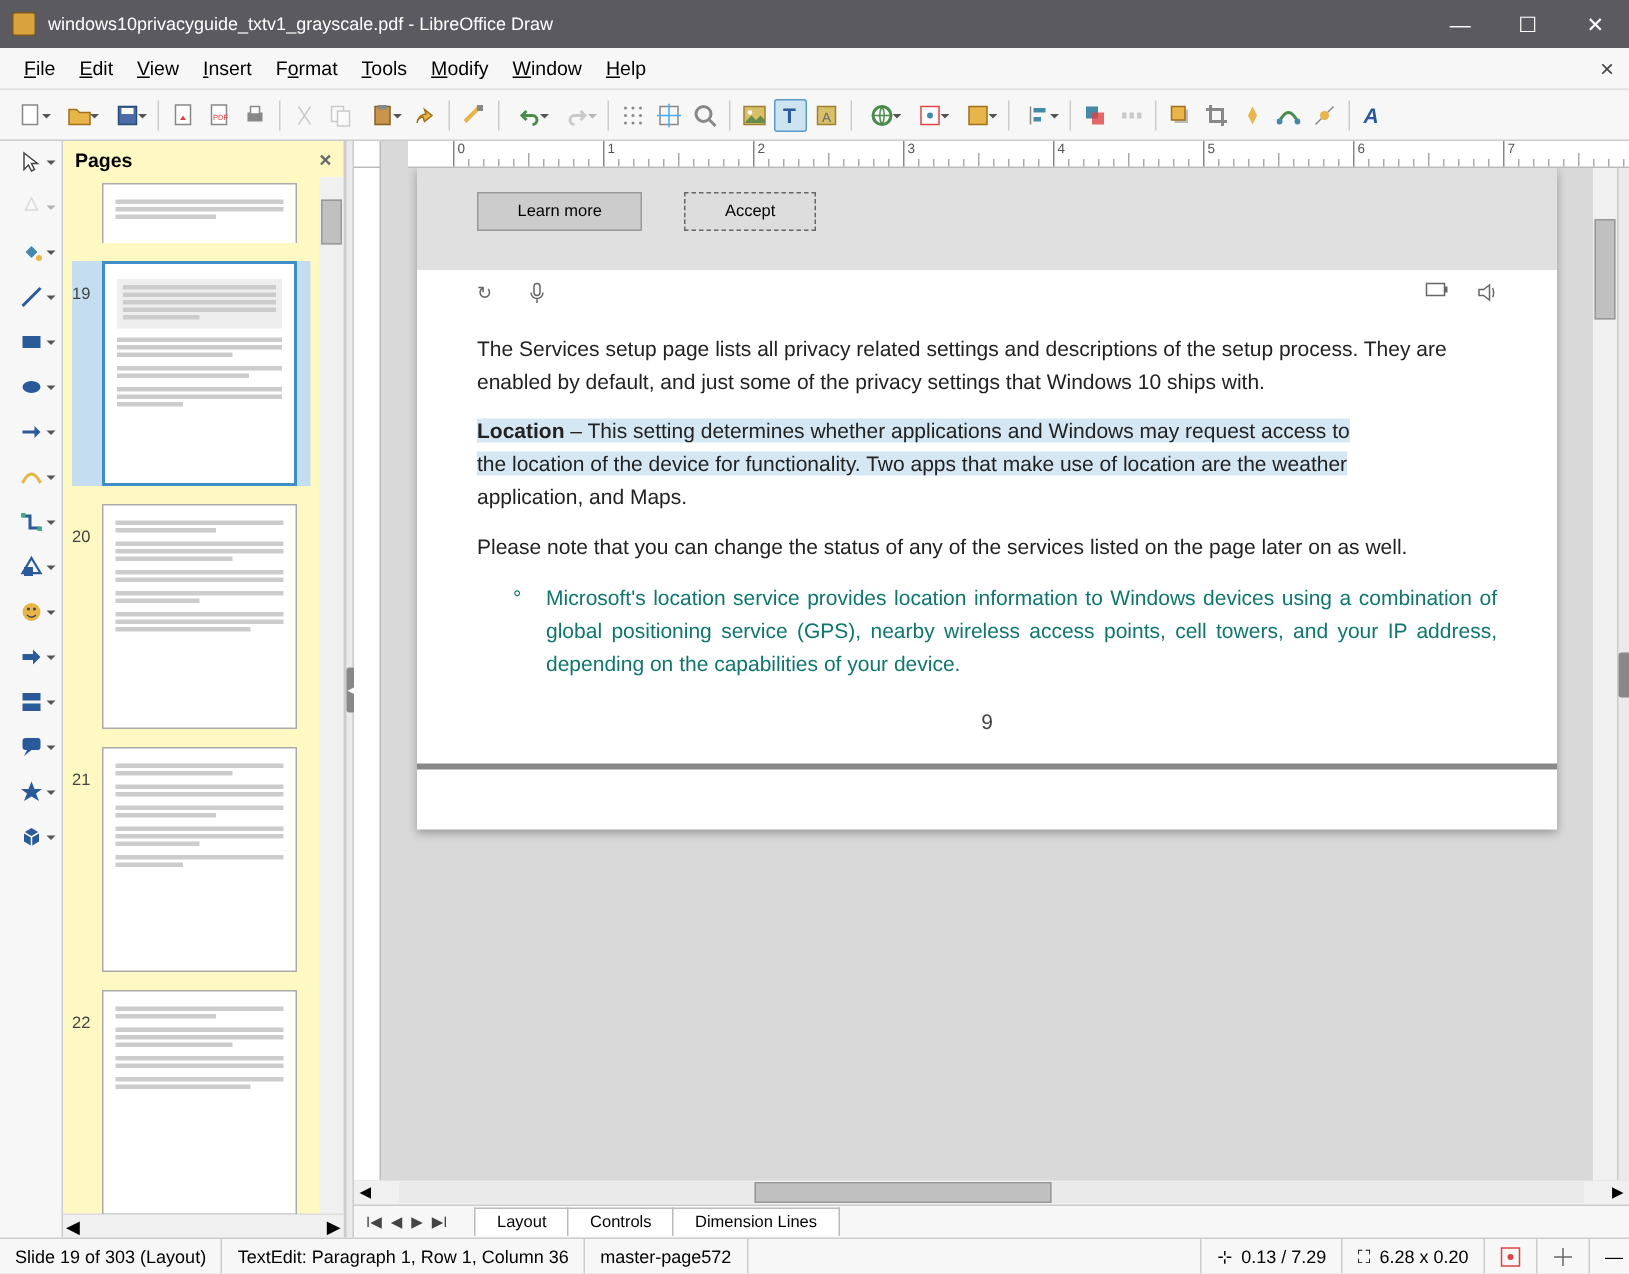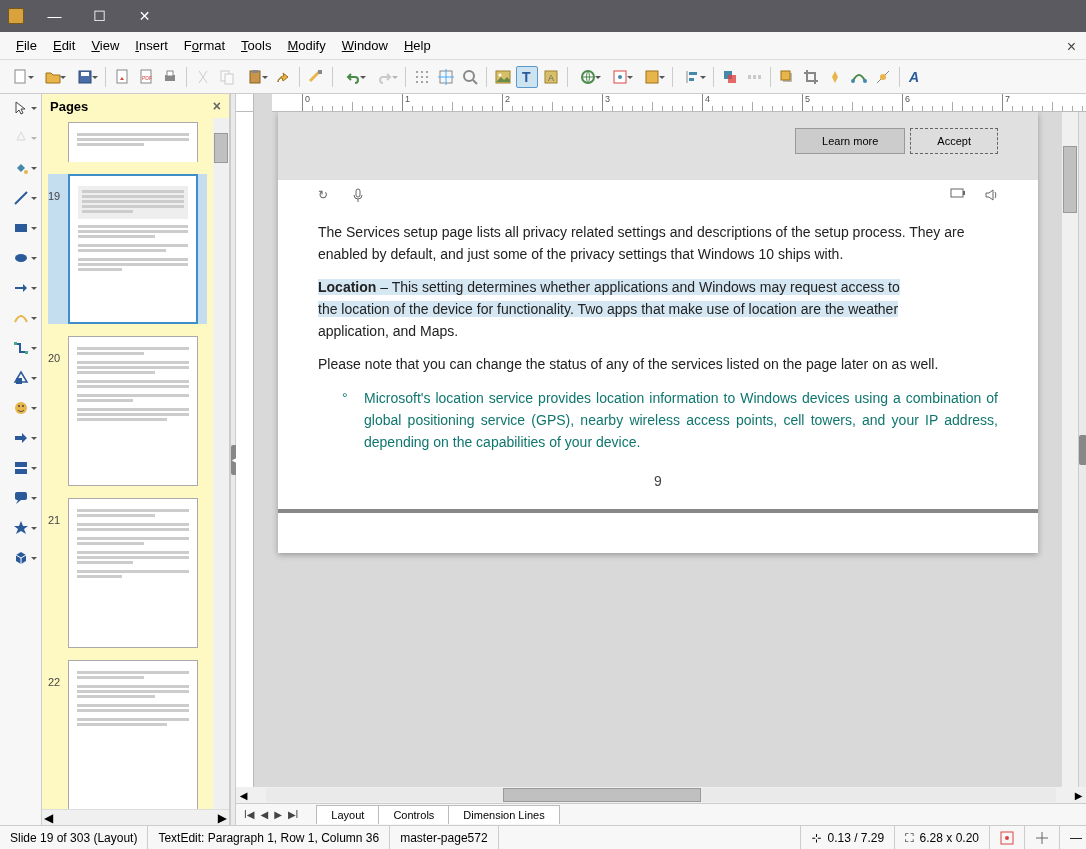--- a/index.html
+++ b/index.html
@@ -40,21 +40,21 @@
 .splitter .handle { position: absolute; top: 50%; left: 0; width: 6px; height: 30px; background: #888; transform: translateY(-50%); border-radius: 2px; display:flex; align-items:center; justify-content:center; }
 .splitter .handle::before { content: "◀"; font-size: 6px; color: #fff; }
 .canvas-area { flex: 1; display: flex; flex-direction: column; background: #d9d9d9; overflow: hidden; position: relative; }
 .ruler-h { height: 18px; background: #fff; border-bottom: 1px solid #bbb; margin-left: 18px; position: relative; overflow: hidden; }
 .ruler-h .tick { position: absolute; top: 0; height: 18px; border-left: 1px solid #888; font-size: 9px; color: #555; padding-left: 2px; }
 .canvas-body { flex: 1; display: flex; overflow: hidden; }
 .ruler-v { width: 18px; background: #fff; border-right: 1px solid #bbb; }
 .doc-scroll { flex: 1; overflow: auto; background: #d9d9d9; position: relative; }
 .doc-page { width: 760px; margin: 0 auto 20px; background: #fff; box-shadow: 0 2px 6px rgba(0,0,0,0.3); padding: 0 40px 40px 40px; position: relative; }
 .doc-page .gray-band { background: #e0e0e0; margin: 0 -40px; padding: 10px 40px 20px; }
-.doc-page .btn-row { display: flex; justify-content: flex-end; gap: 5px; padding: 6px 0 6px; }
+.doc-page .btn-row { display: flex; justify-content: flex-start; gap: 28px; padding: 6px 0 6px; }
 .doc-page .fbtn { padding: 6px 26px; background: #ccc; border: 1px solid #999; font-size: 11px; cursor: pointer; }
 .doc-page .icon-row { display: flex; gap: 20px; padding: 8px 0; align-items:center;}
 .doc-page .icon-row .ricon { width: 14px; height: 14px; color:#666; }
 .doc-page .icon-row .spacer { flex:1;}
 .doc-page p { font-size: 14px; line-height: 1.55; color: #222; margin: 12px 0; text-align: left; }
 .doc-page .highlight { background: #d5e7f3; }
 .doc-page ul { margin-left: 34px; }
 .doc-page li { font-size: 14px; line-height: 1.55; color: #0f766e; list-style: none; position: relative; padding-left: 12px; text-align: justify;}
 .doc-page li::before { content: "°"; position: absolute; left: -10px; top: 0; }
 .doc-page .page-number { text-align: center; font-size: 14px; margin-top: 20px; color:#444;}
@@ -75,20 +75,21 @@
 .vscroll .thumb { position:absolute; top:5%; height:10%; left:1px; right:1px; background:#c0c0c0; border:1px solid #999;}
 .right-split { width:8px; background:#eaeaea; border-left:1px solid #ccc; position:relative;}
 .right-split .handle { position:absolute; top:50%; left:0; width:8px; height:30px; background:#888; transform:translateY(-50%); border-radius:2px;}
 svg { display: block; }
 </style>
 </head>
 <body>
 
 <div class="titlebar">
   <div class="app-icon"></div>
+  <div class="title">windows10privacyguide_txtv1_grayscale.pdf - LibreOffice Draw</div>
   <div class="win-controls">
     <div class="win-btn">—</div>
     <div class="win-btn">☐</div>
     <div class="win-btn">✕</div>
   </div>
 </div>
 
 <div class="menubar">
   <div class="menu-item"><u>F</u>ile</div>
   <div class="menu-item"><u>E</u>dit</div>

